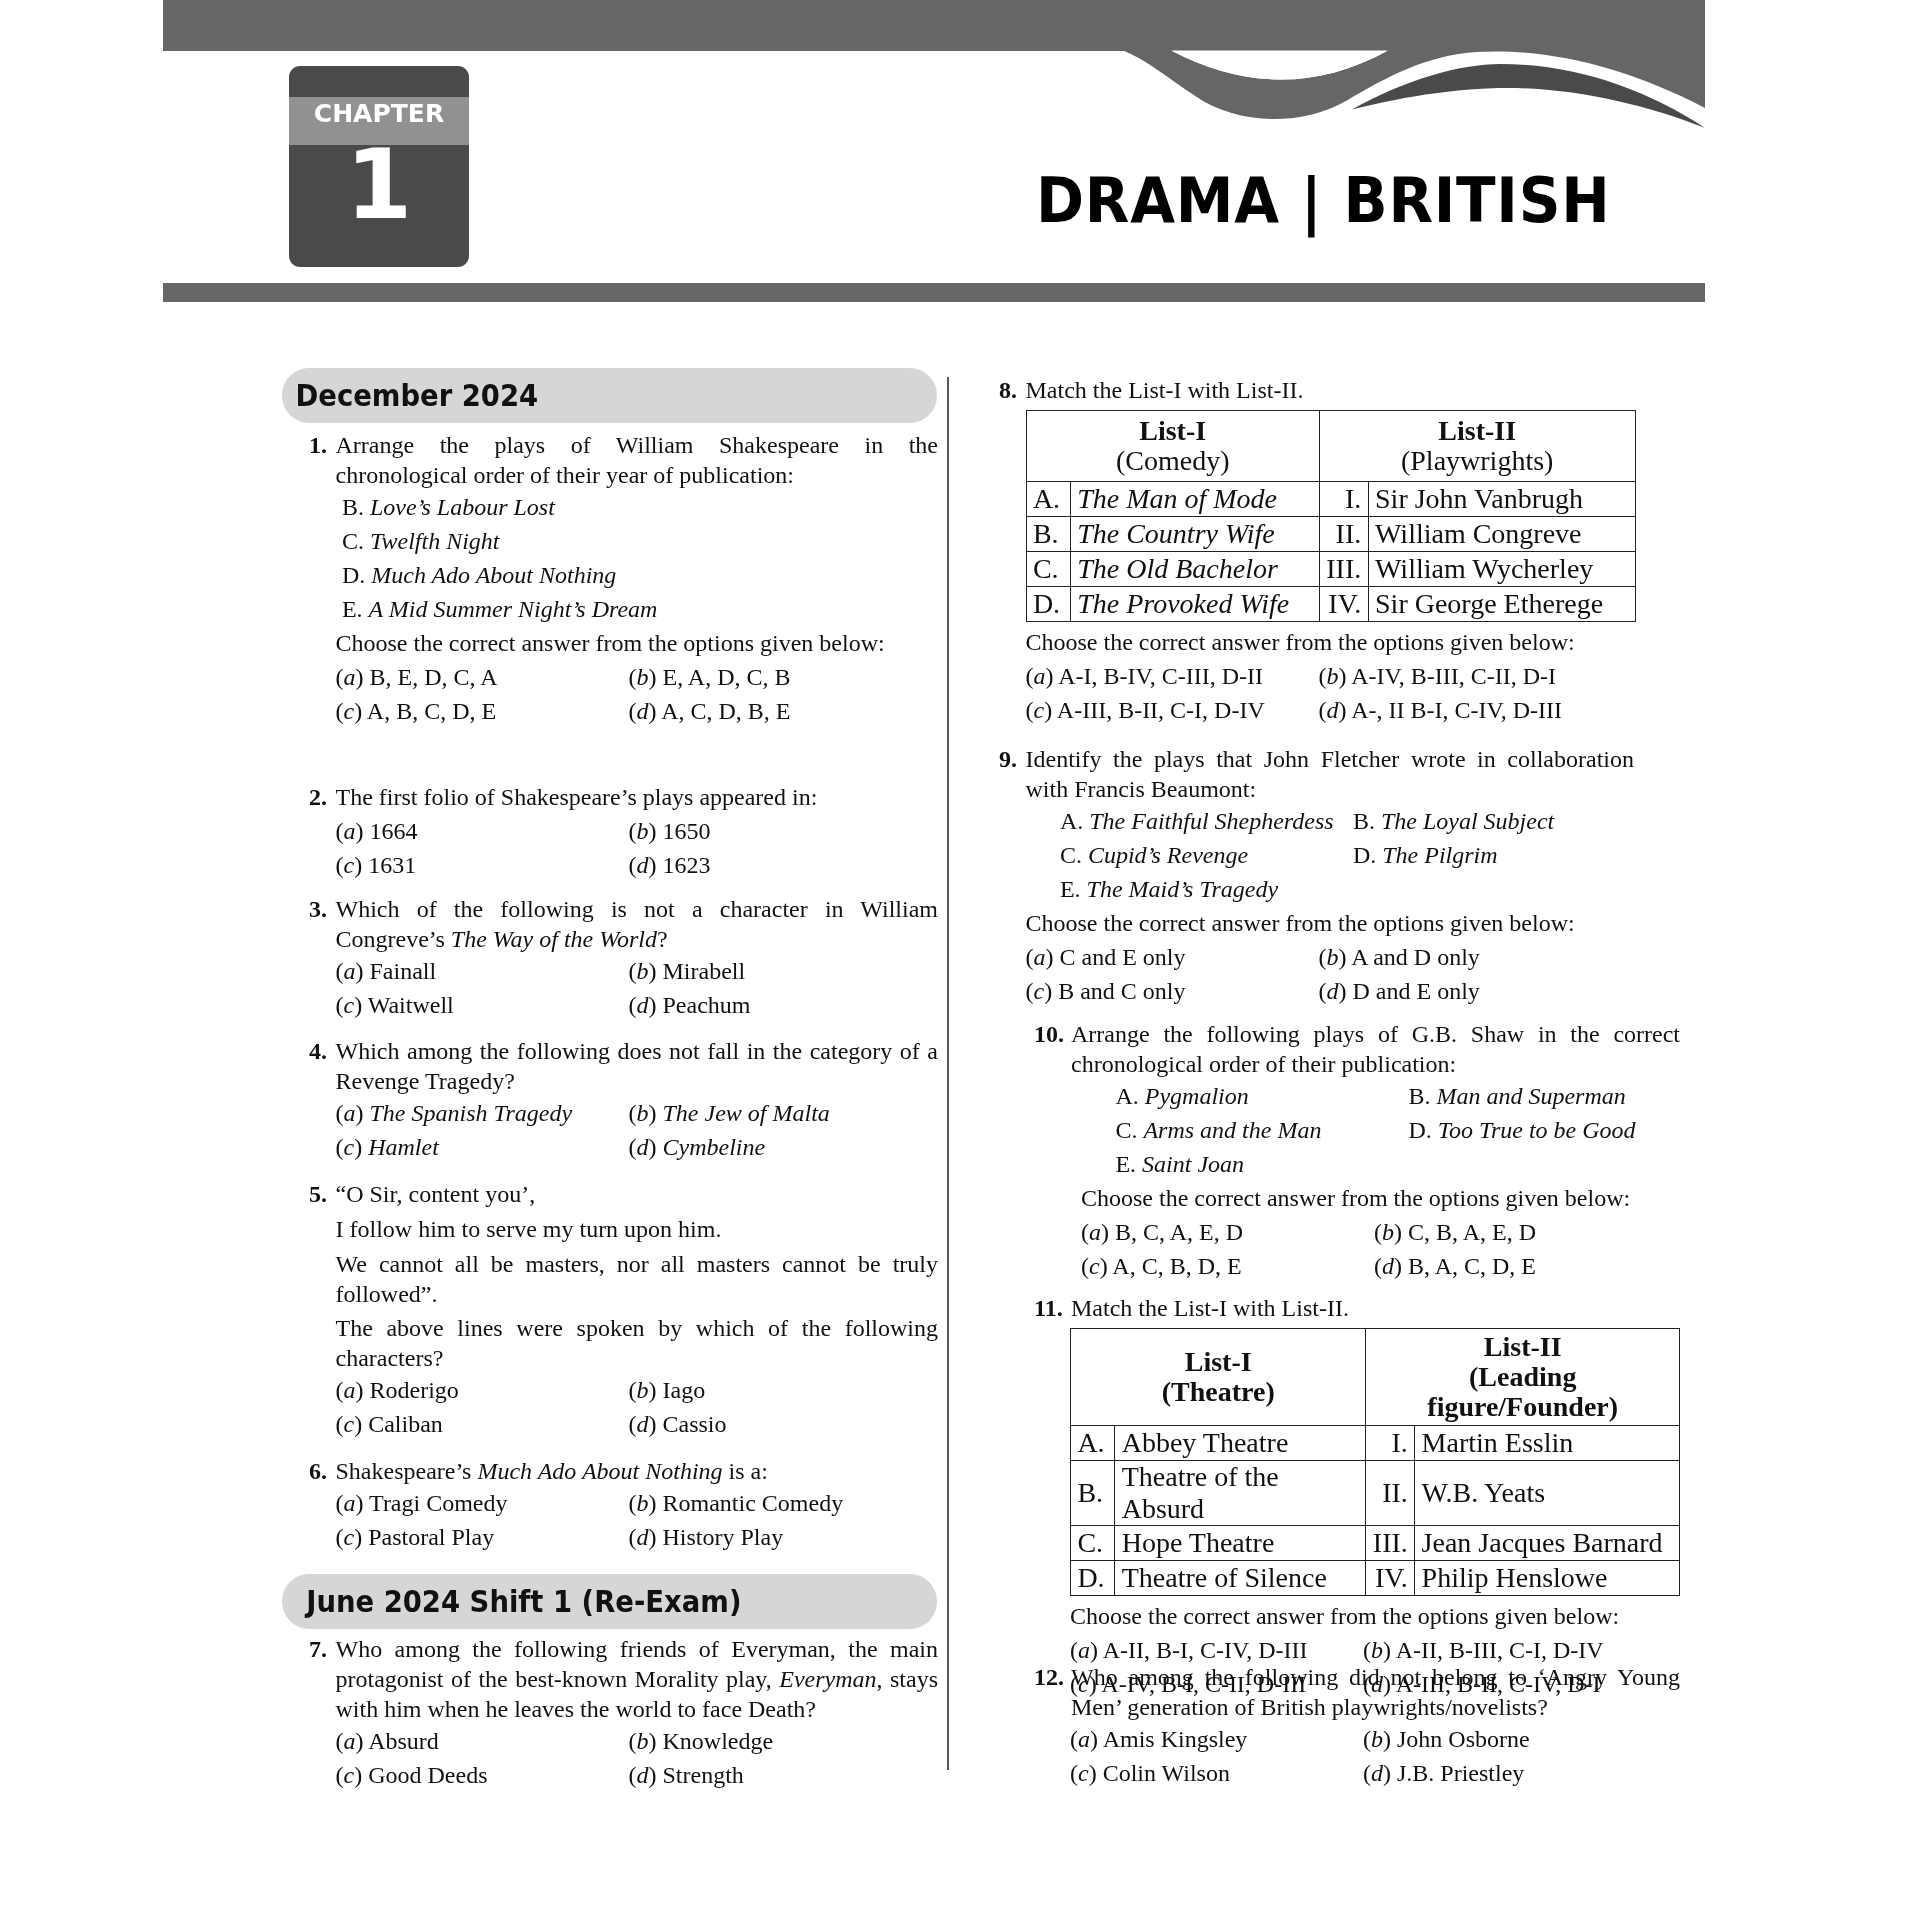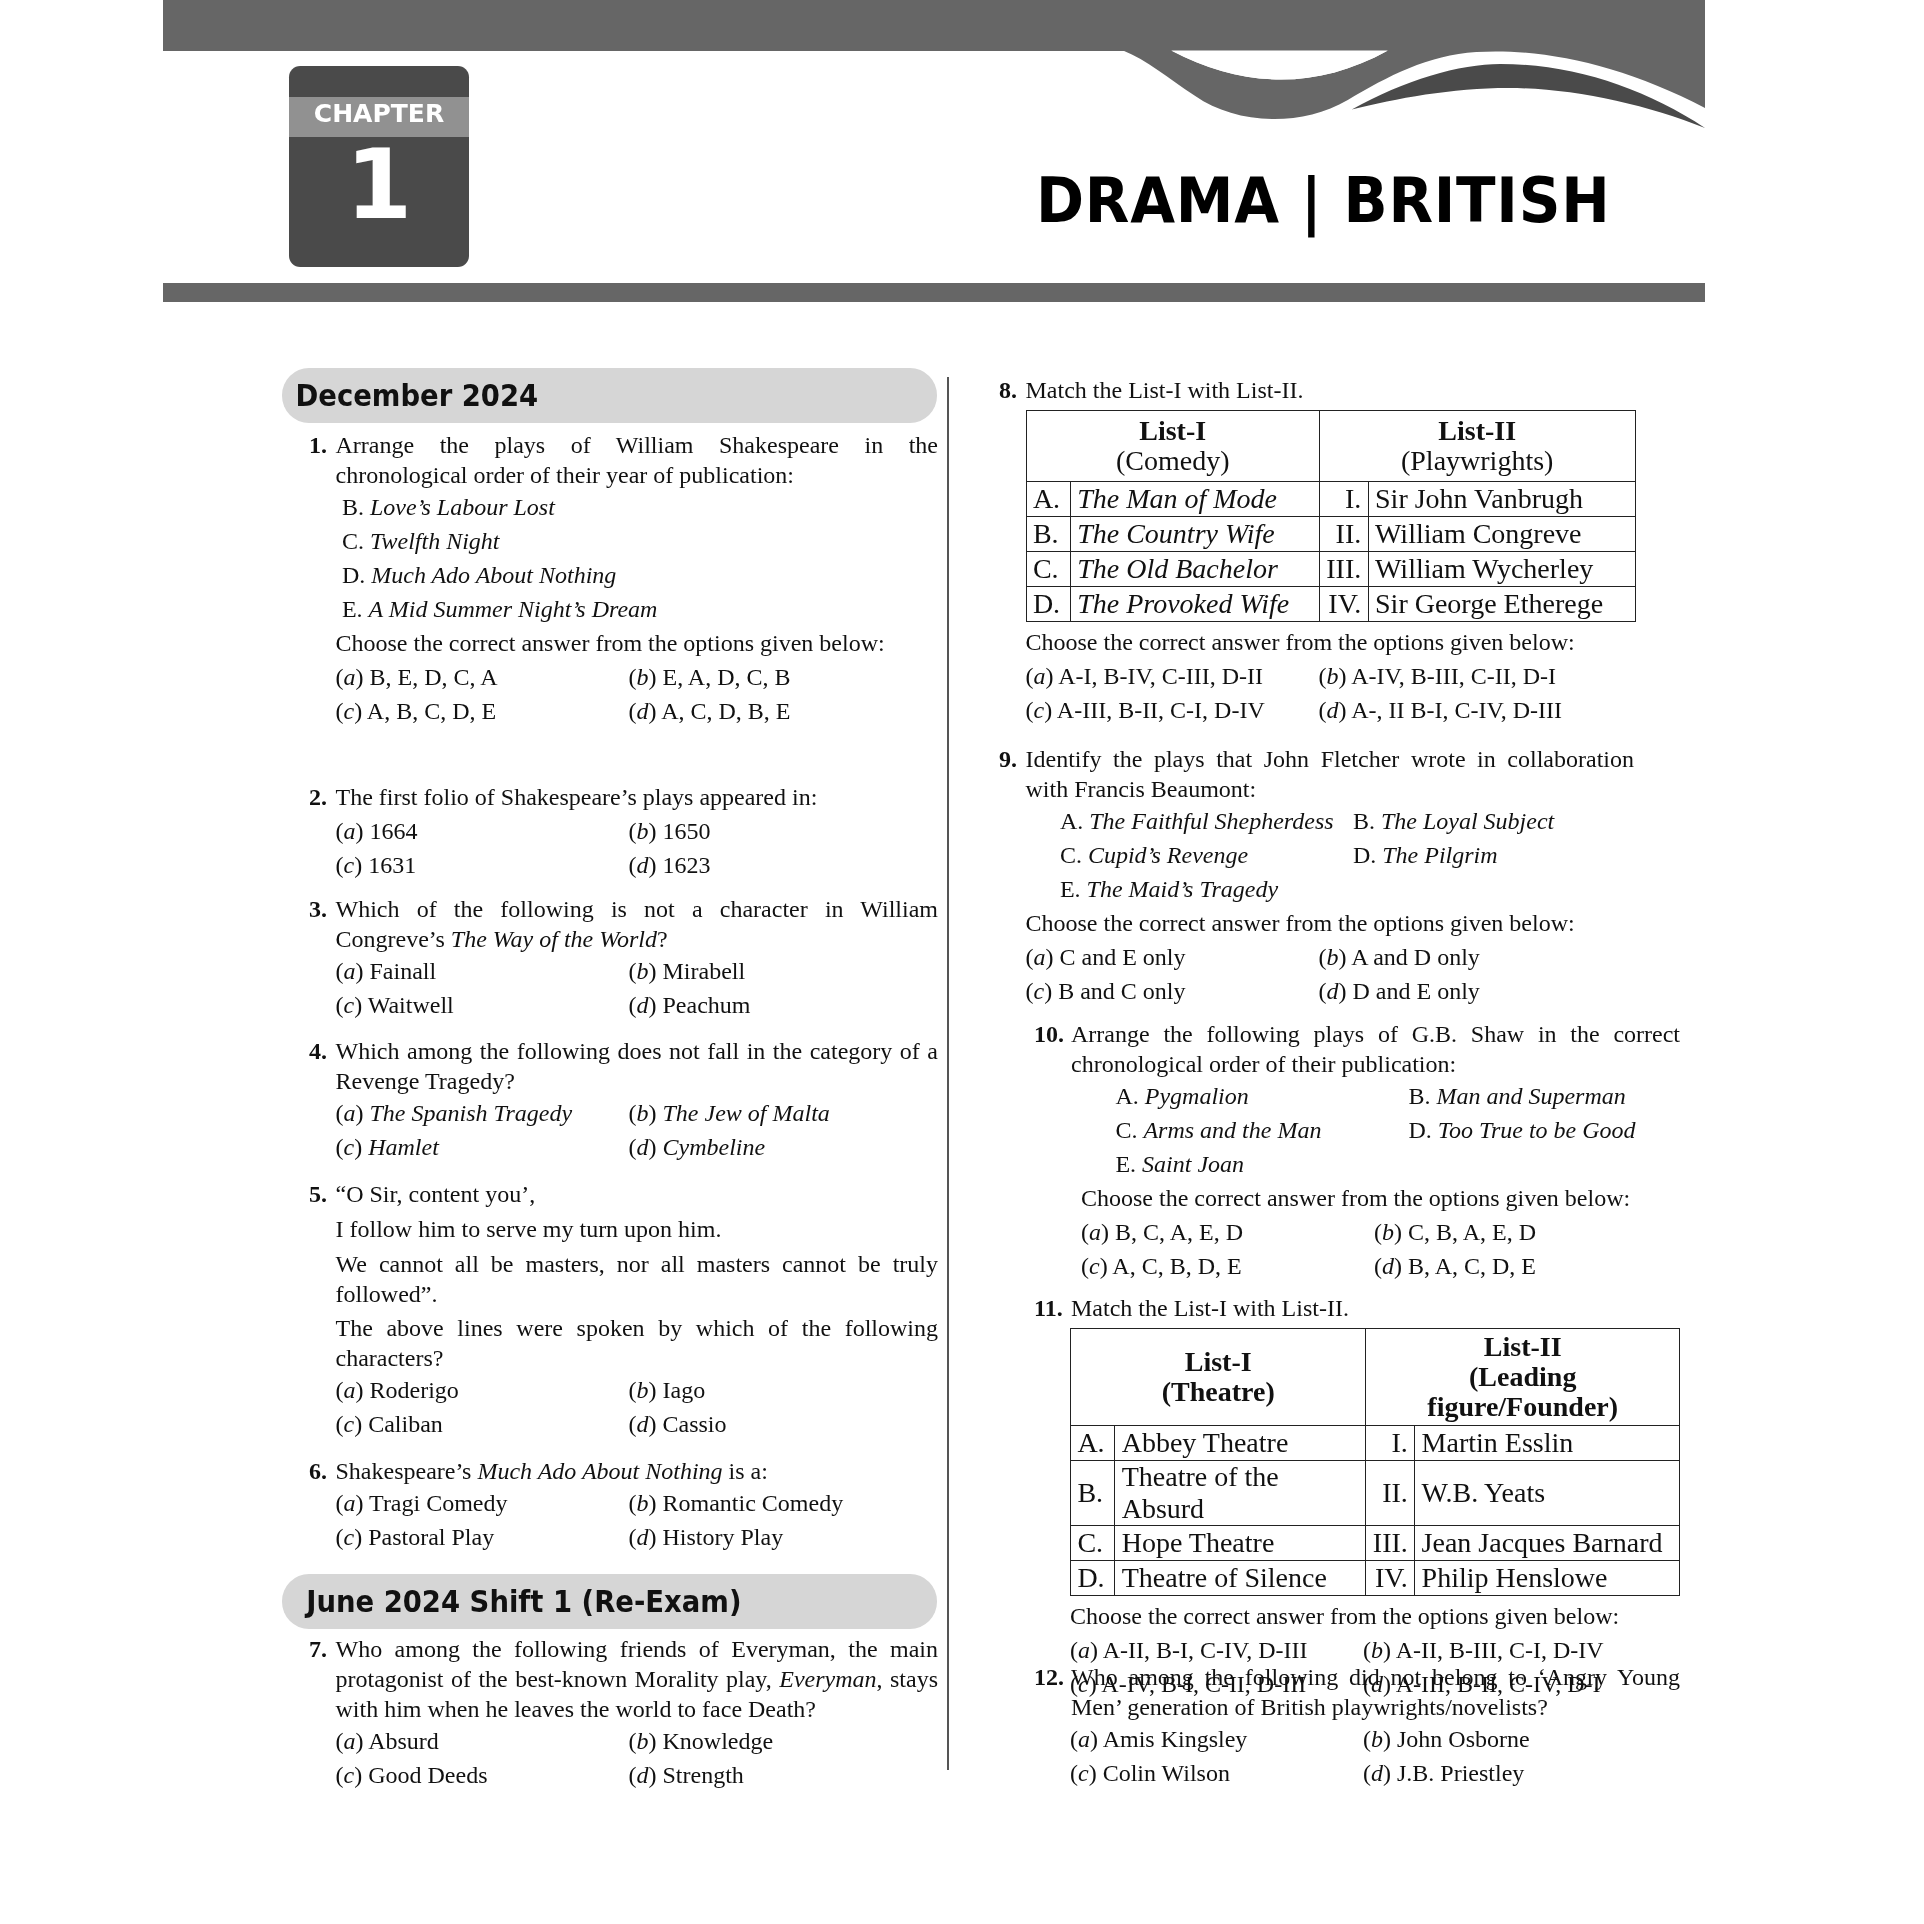--- a/index.html
+++ b/index.html
@@ -2,21 +2,21 @@
 <html style="font-size:13px"><head>
 <meta charset="utf-8">
 <style>
   html, body { margin:0; padding:0; background:#ffffff; }
   body { width:1925px; height:1925px; position:relative; overflow:hidden;
          font-family:"Liberation Serif", "DejaVu Serif", serif; color:#111; }
   .topbar { position:absolute; left:163px; top:0; width:1542px; height:51px; background:#666666; }
   .wave { position:absolute; left:1123px; top:44px; width:582px; height:88px; }
   .bottombar { position:absolute; left:163px; top:283px; width:1542px; height:19px; background:#666666; }
   .chapbox { position:absolute; left:289px; top:66px; width:180px; height:201px; background:#4a4a4a; border-radius:11.2px; overflow:hidden; }
-  .chapband { position:absolute; left:0; top:31px; width:180px; height:40px; background:#919191; color:#fff;
+  .chapband { position:absolute; left:0; top:31px; width:180px; height:48px; background:#919191; color:#fff;
               font-family:"DejaVu Sans", sans-serif; font-weight:bold; font-size:25px; text-align:center; line-height:34px; letter-spacing:0px; }
   .chapnum { position:absolute; left:0; top:71px; width:180px; text-align:center; color:#fff;
              font-family:"DejaVu Sans", sans-serif; font-weight:bold; font-size:96px; line-height:96px; }
   .title { position:absolute; right:315px; top:167px; font-family:"DejaVu Sans", sans-serif; font-weight:bold;
            font-size:63px; line-height:67px; color:#000; letter-spacing:0.8px; transform:scaleX(0.92); transform-origin:right center; }
   .divider { position:absolute; left:947px; top:377px; width:2.4px; height:1393px; background:#555; }
   .pill { position:absolute; left:282px; width:655px; height:55px; background:#d6d6d6; border-radius:27px;
           font-family:"DejaVu Sans", sans-serif; font-weight:bold; font-size:30.5px; line-height:55px; color:#111; }
   .pill span { display:inline-block; transform:scaleX(0.9); }
   .q { position:absolute; font-size:24px; line-height:30px; }

